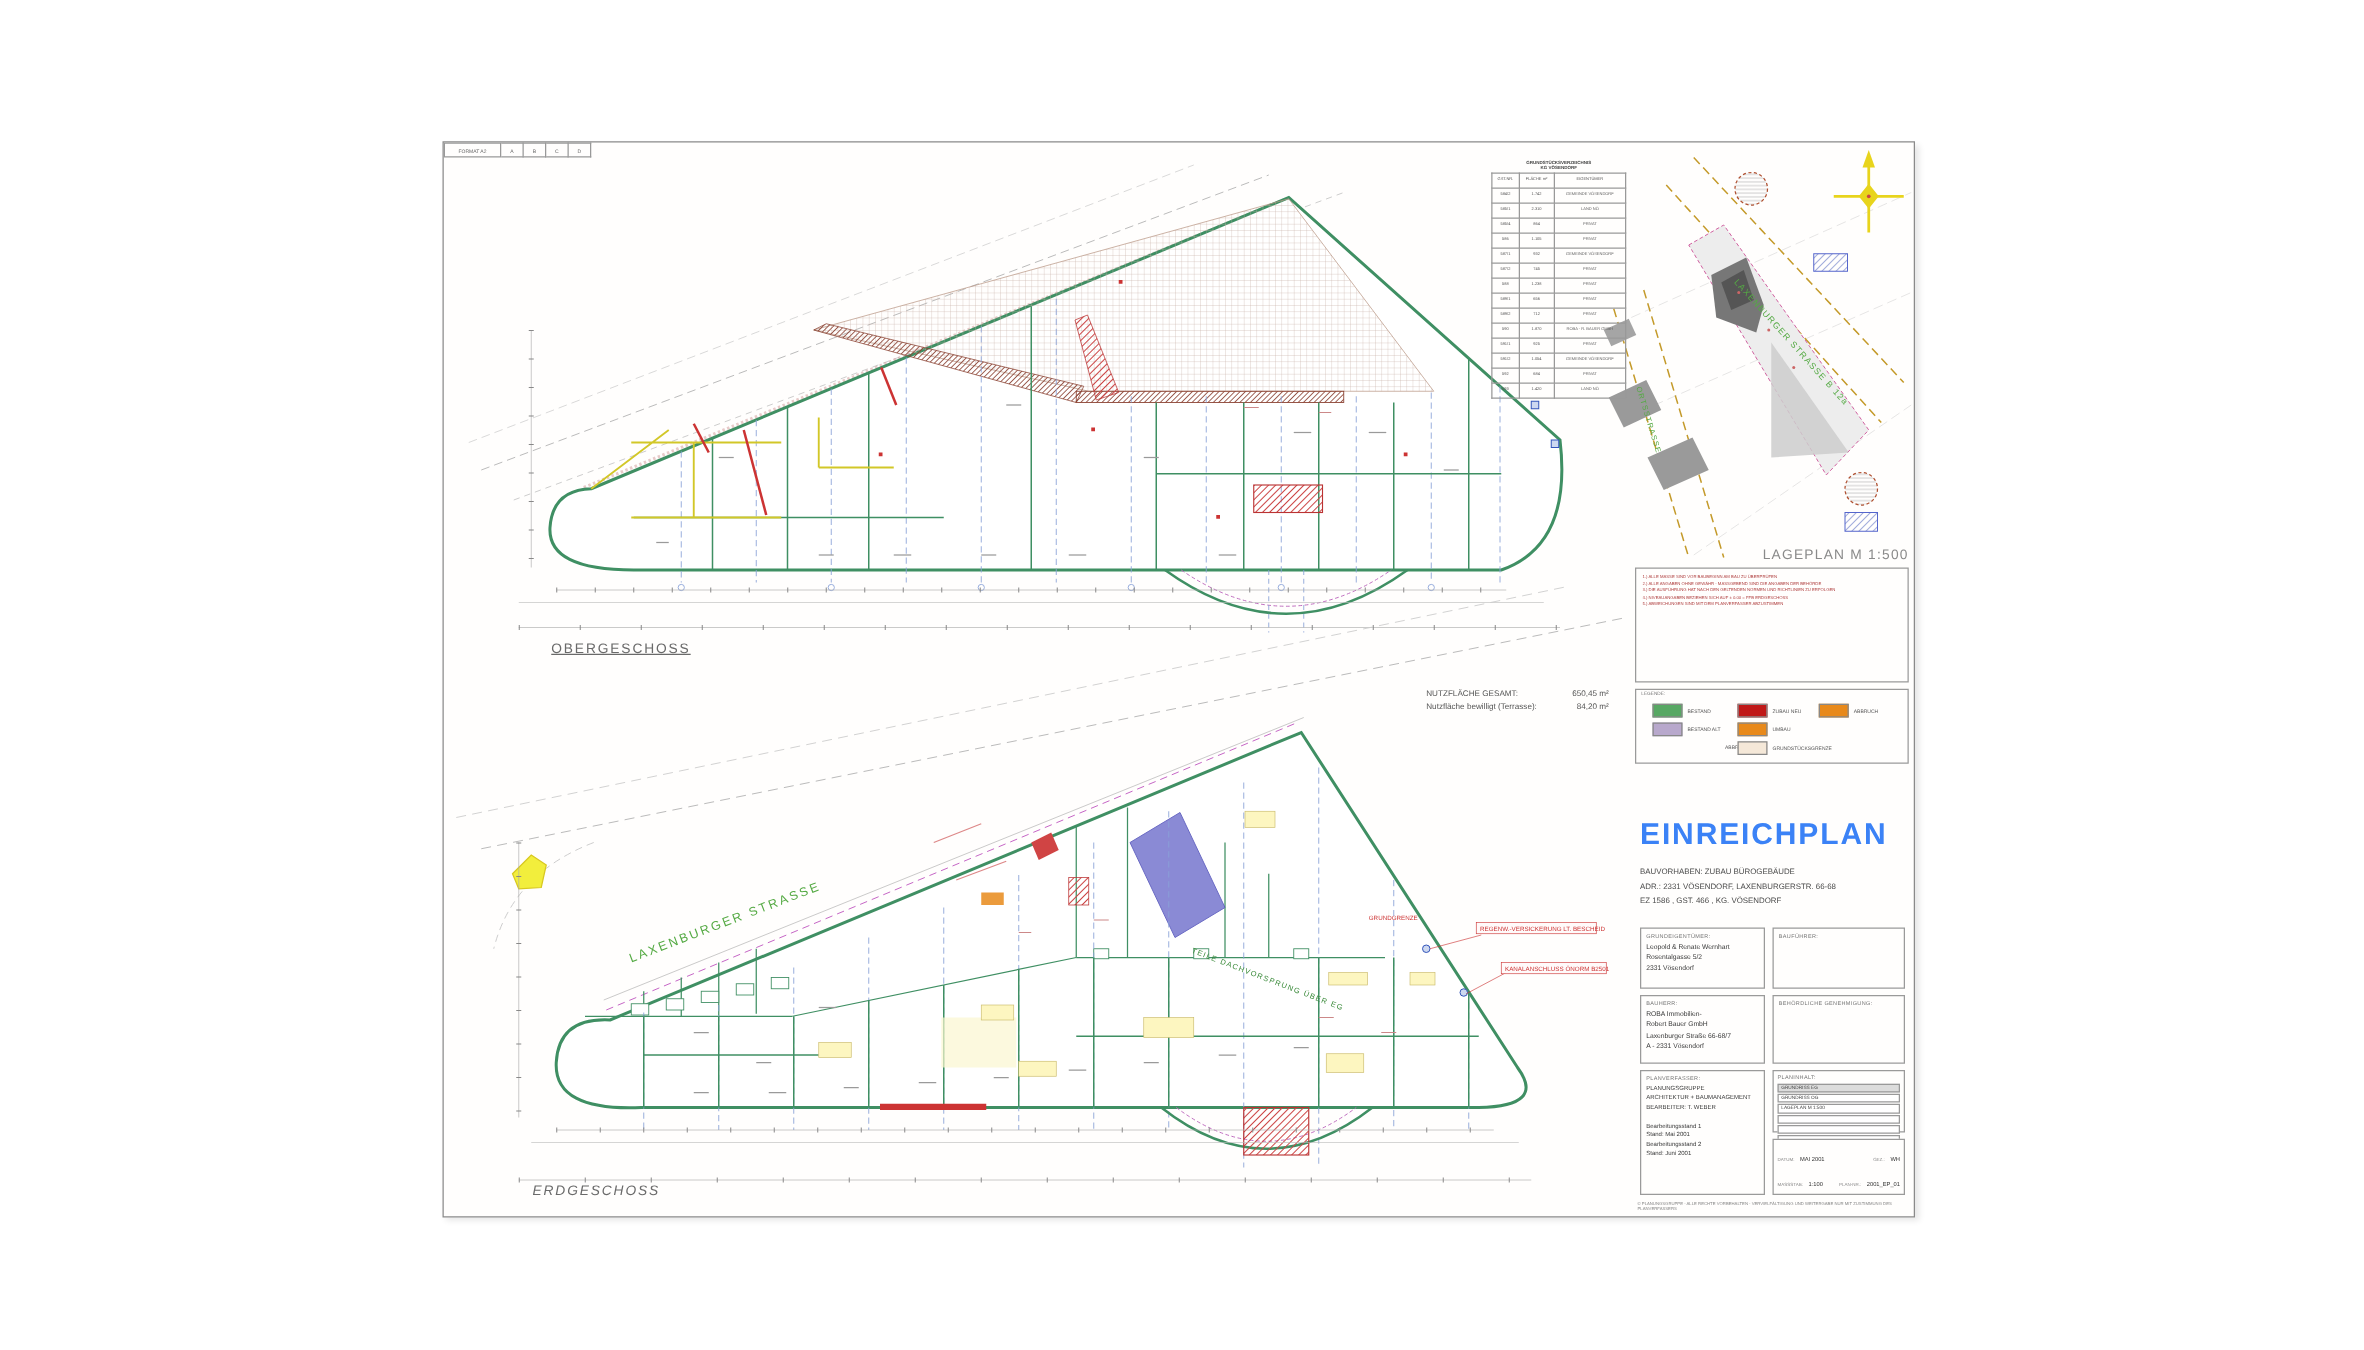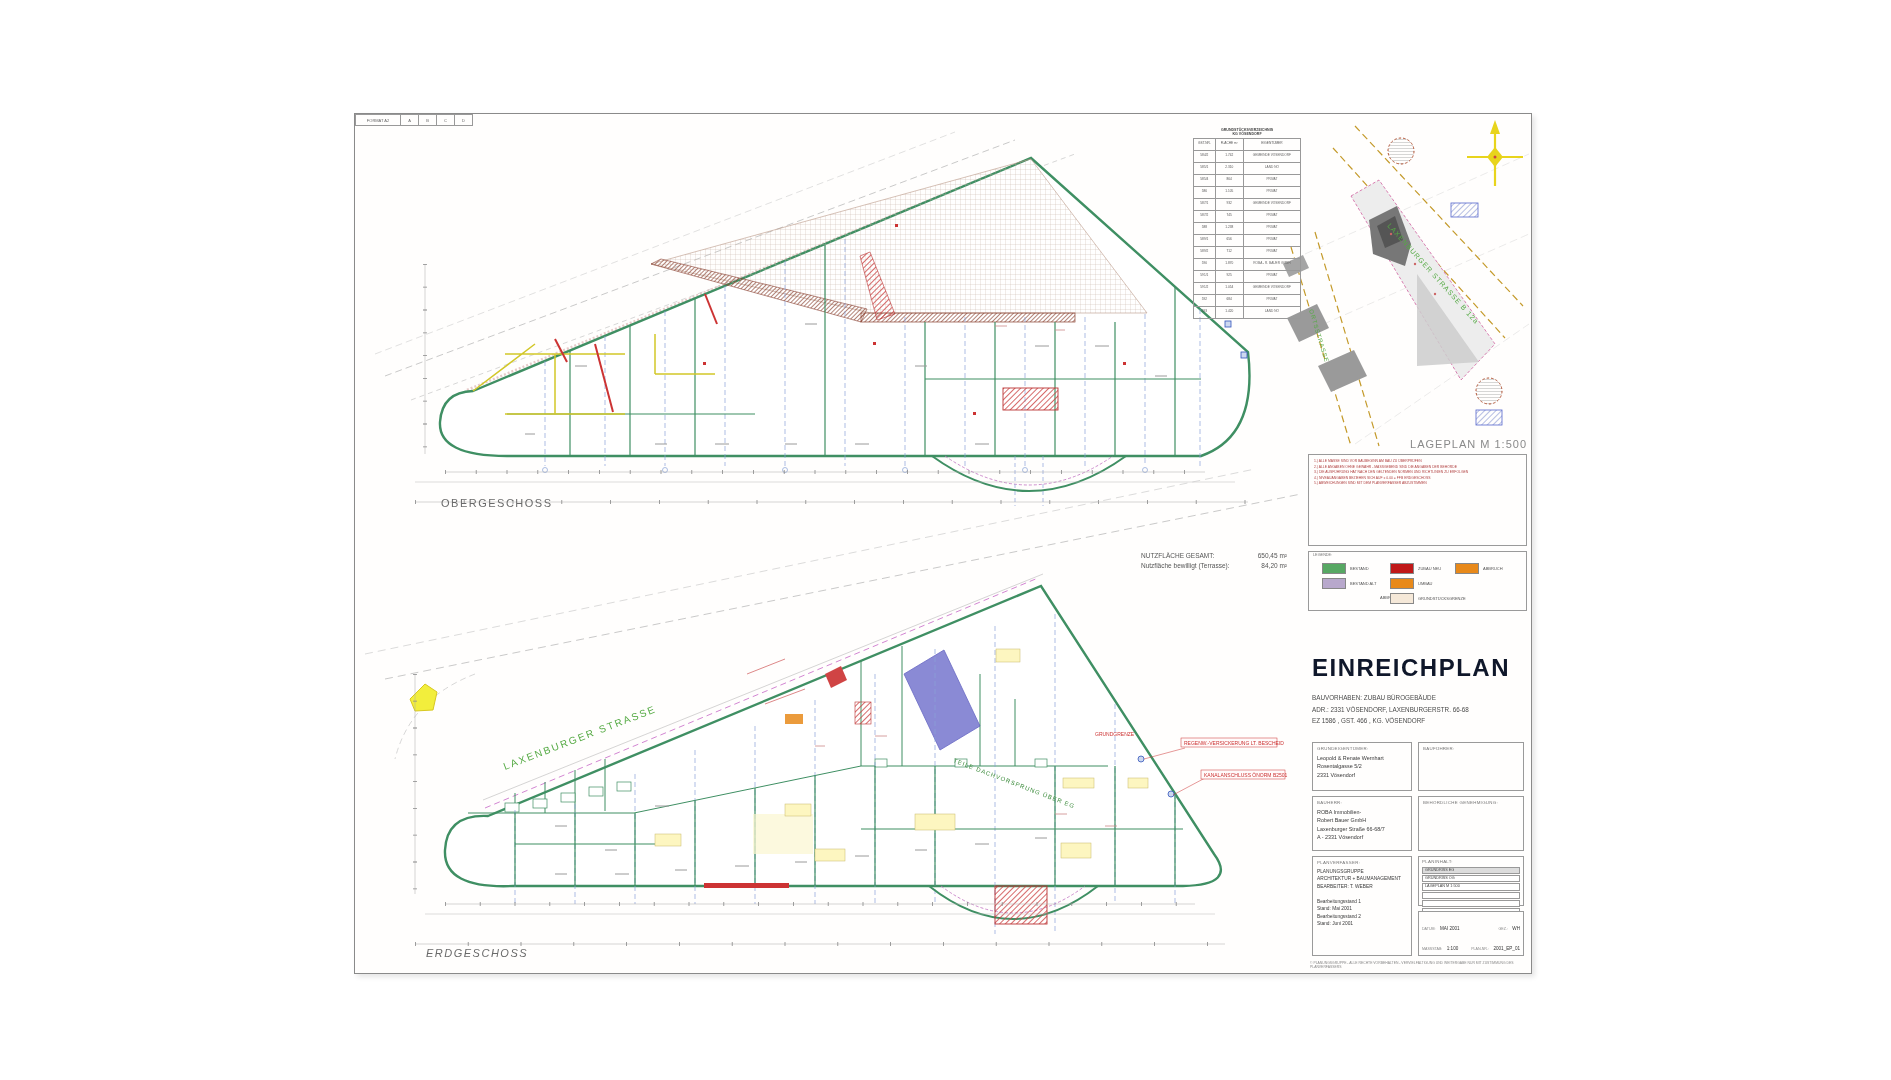--- a/index.html
+++ b/index.html
@@ -29,21 +29,21 @@
   .lg-item{position:absolute;display:flex;align-items:center;}
   .lg-sw{width:22px;height:9px;border:0.6px solid #888;margin-right:4px;}
   .lg-sw.none{border:none;background:transparent!important;}
   .lg-lb{font-size:4px;color:#555;white-space:nowrap;}
   #format-strip{left:1041px;top:515px;width:118px;height:12px;display:flex;}
   #format-strip .fcell{border:0.6px solid #999;font-size:4px;color:#666;display:flex;align-items:center;
       justify-content:center;box-sizing:border-box;height:12px;}
   #format-strip .fcell:first-child{width:46px;}
   #format-strip .fcell:not(:first-child){width:18px;border-left:none;}
   #tb-title{position:absolute;left:957px;top:540px;width:212px;font-size:24px;font-weight:bold;
-      letter-spacing:1.5px;color:#0f172a;white-space:nowrap;}
+      letter-spacing:1.5px;color:#3b82f6;white-space:nowrap;}
   #tb-project{position:absolute;left:957px;top:578px;width:212px;font-size:6.3px;color:#4a4a4a;line-height:1.85;}
   .info-box{position:absolute;border:0.8px solid #9a9a9a;background:#fffefd;box-sizing:border-box;padding:3px 4px;}
   .info-box .hd{font-size:4.4px;color:#777;margin-bottom:3px;letter-spacing:0.3px;}
   .info-box .ln{font-size:5.4px;color:#3a3a3a;line-height:1.55;}
   #box-owner{left:957px;top:628px;width:100px;height:49px;}
   #box-baufuehrer{left:1063px;top:628px;width:106px;height:49px;}
   #box-bauherr{left:957px;top:682px;width:100px;height:55px;}
   #box-behoerde{left:1063px;top:682px;width:106px;height:55px;}
   #box-verfasser{left:957px;top:742px;width:100px;height:100px;}
   #box-verfasser .ln{font-size:4.8px;}
@@ -374,21 +374,21 @@
         <text x="1032" y="112" transform="rotate(48 1032 112)" font-size="7" letter-spacing="1" fill="#55aa44">LAXENBURGER STRASSE B 12a</text>
         <text x="954" y="196" transform="rotate(73 954 196)" font-size="6" letter-spacing="1" fill="#55aa44">ORTSSTRASSE</text>
         <g fill="#cc6666">
           <circle cx="1036" cy="120" r="1.2"></circle>
             <circle cx="1060" cy="150" r="1.2"></circle>
             <circle cx="1080" cy="180" r="1.2"></circle>
         </g>
       </g>
     </svg>
 
-    <div class="floor-label" style="left:86px;top:383px;">OBERGESCHOSS</div>
+    <div class="floor-label" style="left:86px;top:399px;text-decoration:underline;">OBERGESCHOSS</div>
     <div class="floor-label" style="left:71px;top:833px;font-style:italic;">ERDGESCHOSS</div>
     <div class="site-label" style="left:1046px;top:324px;width:126px;text-align:right;">LAGEPLAN M 1:500</div>
 
     <div id="parcel-box">
       <div class="tbl-title">GRUNDSTÜCKSVERZEICHNIS</div>
       <div class="tbl-title">KG VÖSENDORF</div>
       <table>
         <thead>
           <tr>
             <th>GST.NR.</th>

